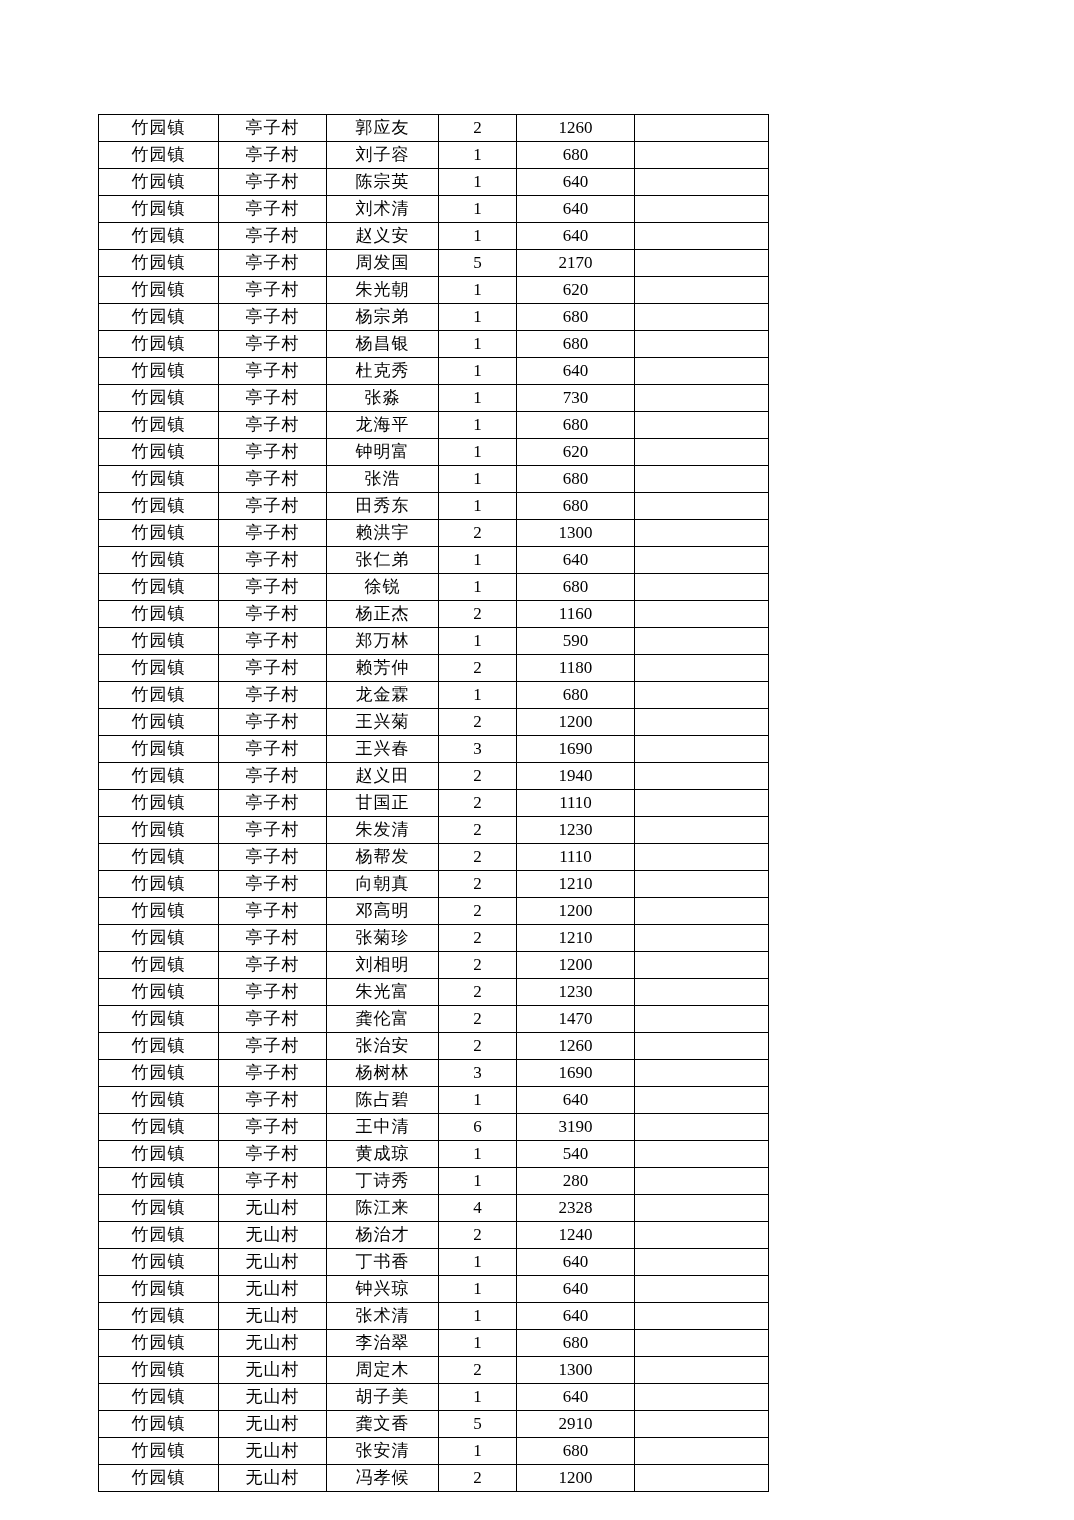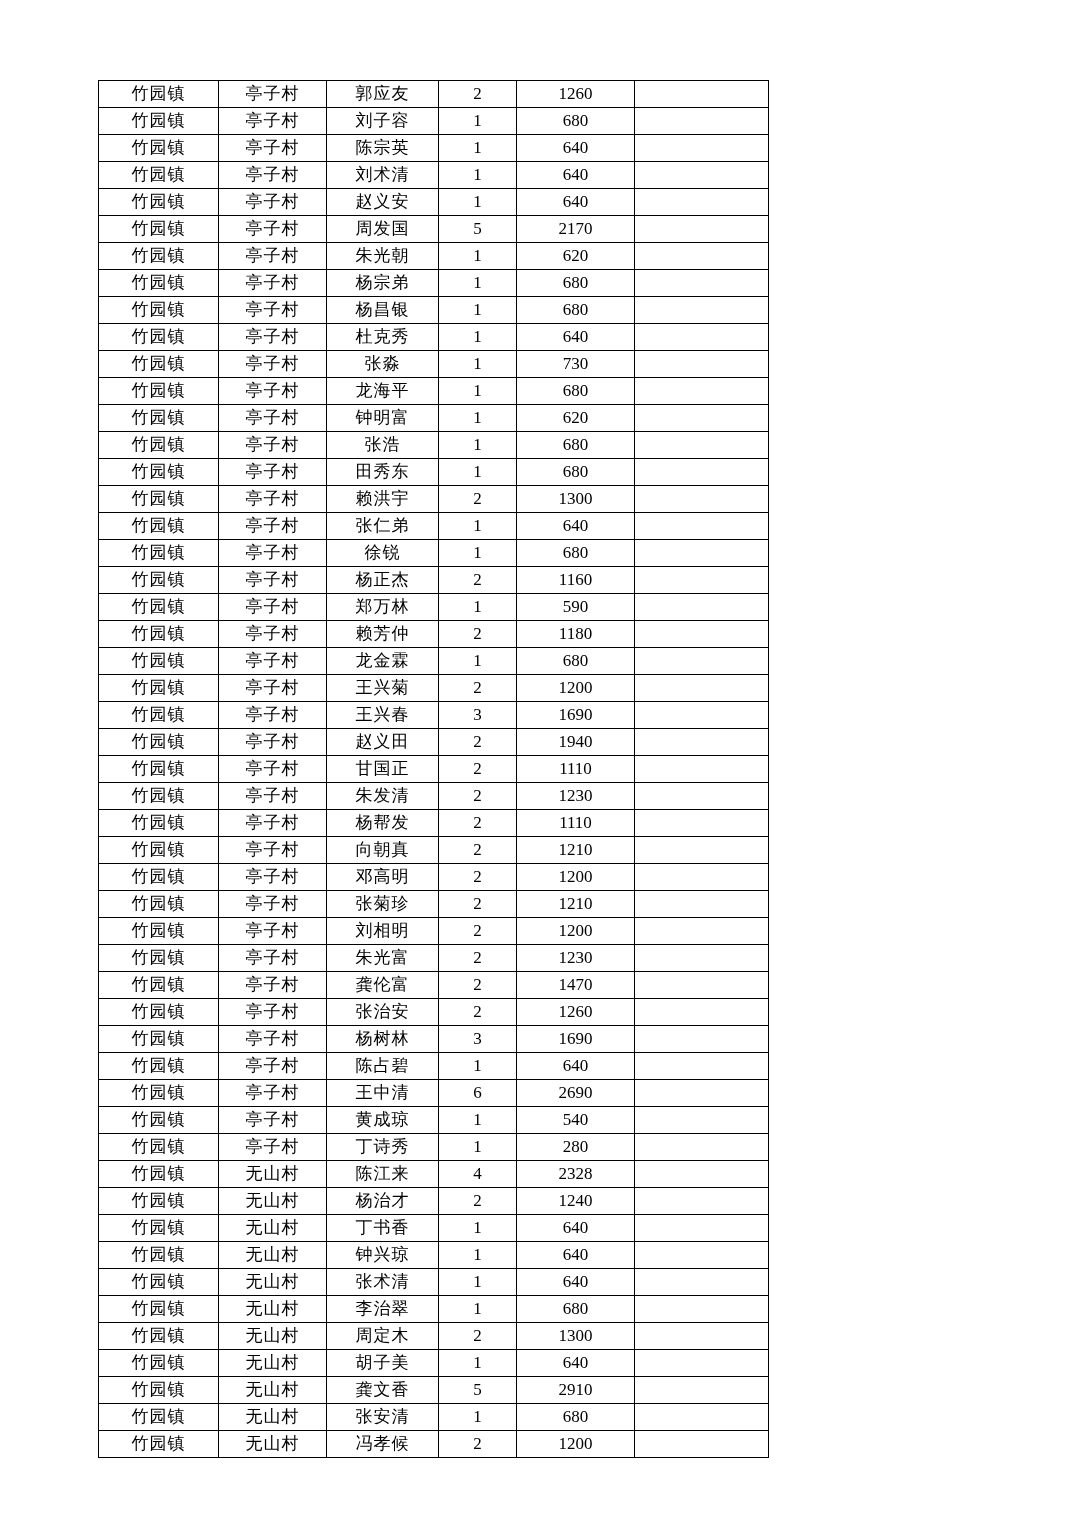--- a/index.html
+++ b/index.html
@@ -11,21 +11,21 @@
     width: 1074px;
     height: 1520px;
     font-family: "Liberation Serif", "DejaVu Serif", serif;
     color: #000000;
   }
   .page {
     position: relative;
     width: 1074px;
     height: 1520px;
     box-sizing: border-box;
-    padding: 80px 0 0 98px;
+    padding: 114px 0 0 98px;
   }
   table.data-table {
     border-collapse: collapse;
     table-layout: fixed;
     width: 670px;
   }
   table.data-table td {
     border: 1px solid #000000;
     height: 26px;
     line-height: 26px;
@@ -353,21 +353,21 @@
           <td class="cell-name">陈占碧</td>
           <td class="cell-num">1</td>
           <td class="cell-amt">640</td>
           <td class="cell-blank"></td>
         </tr>
         <tr>
           <td class="cell-town">竹园镇</td>
           <td class="cell-vill">亭子村</td>
           <td class="cell-name">王中清</td>
           <td class="cell-num">6</td>
-          <td class="cell-amt">2690</td>
+          <td class="cell-amt">3190</td>
           <td class="cell-blank"></td>
         </tr>
         <tr>
           <td class="cell-town">竹园镇</td>
           <td class="cell-vill">亭子村</td>
           <td class="cell-name">黄成琼</td>
           <td class="cell-num">1</td>
           <td class="cell-amt">540</td>
           <td class="cell-blank"></td>
         </tr>

